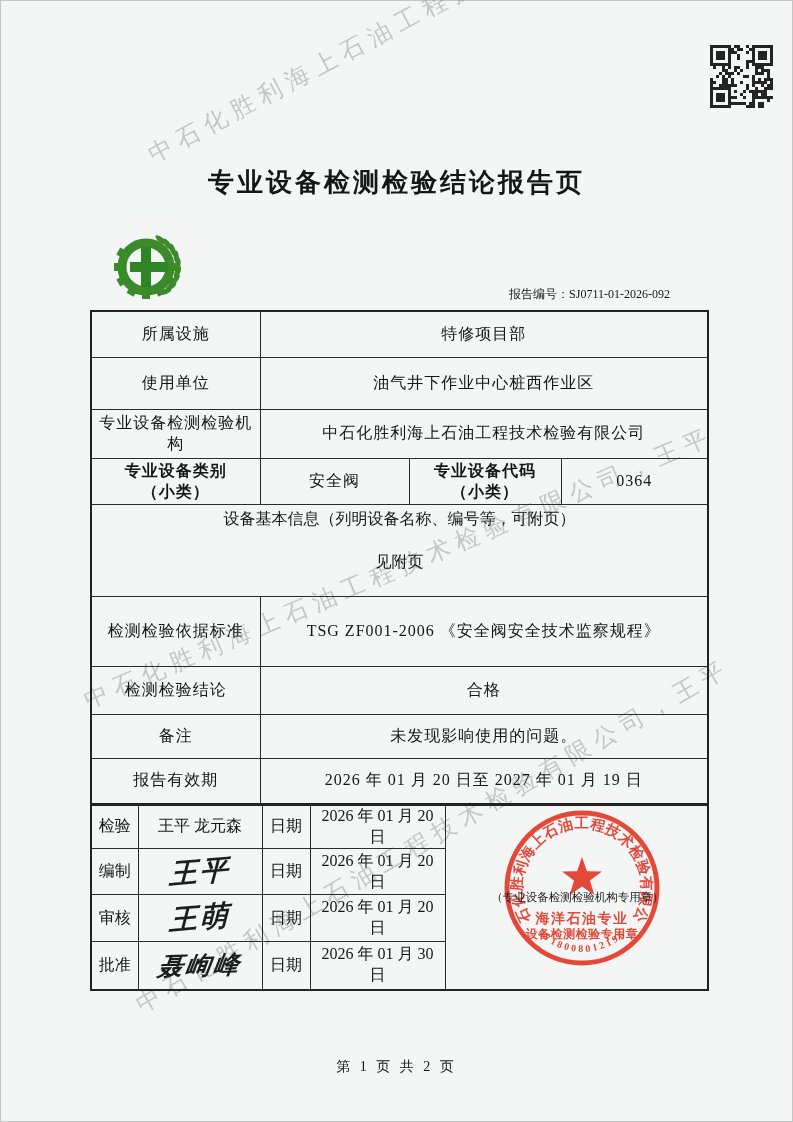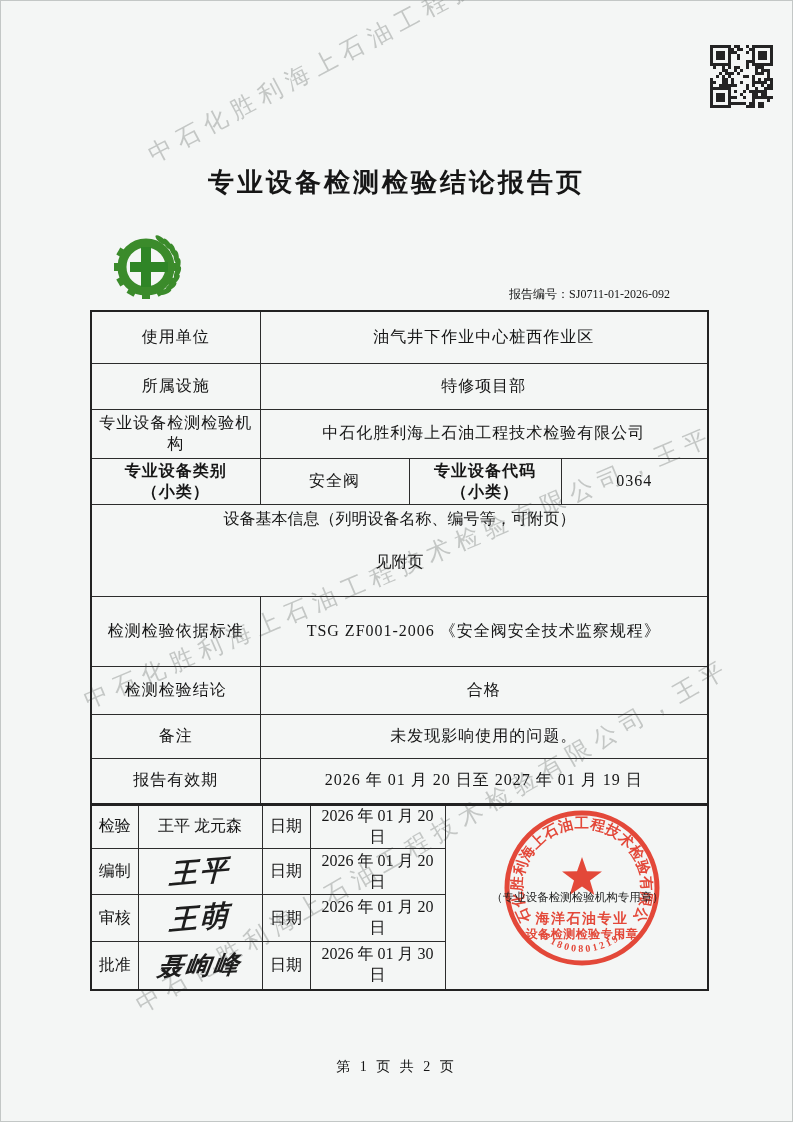--- a/index.html
+++ b/index.html
@@ -321,27 +321,27 @@
 
   <div class="tblwrap">
     <table class="t1">
       <colgroup>
           <col style="width:169px">
           <col style="width:149px">
           <col style="width:152px">
           <col style="width:147px">
         </colgroup>
       <tbody>
-          <tr style="height:52px">
+          <tr style="height:46px">
+        <td class="lbl">所属设施</td>
+        <td class="val" colspan="3">特修项目部</td>
+      </tr>
+      <tr style="height:52px">
         <td class="lbl">使用单位</td>
         <td class="val" colspan="3">油气井下作业中心桩西作业区</td>
-      </tr>
-      <tr style="height:46px">
-        <td class="lbl">所属设施</td>
-        <td class="val" colspan="3">特修项目部</td>
       </tr>
       <tr style="height:49px">
         <td class="lbl">专业设备检测检验机构</td>
         <td class="val" colspan="3">中石化胜利海上石油工程技术检验有限公司</td>
       </tr>
       <tr style="height:46px">
         <td class="lbl two-line">
           <div>专业设备类别</div>
           <div>（小类）</div>
         </td>

